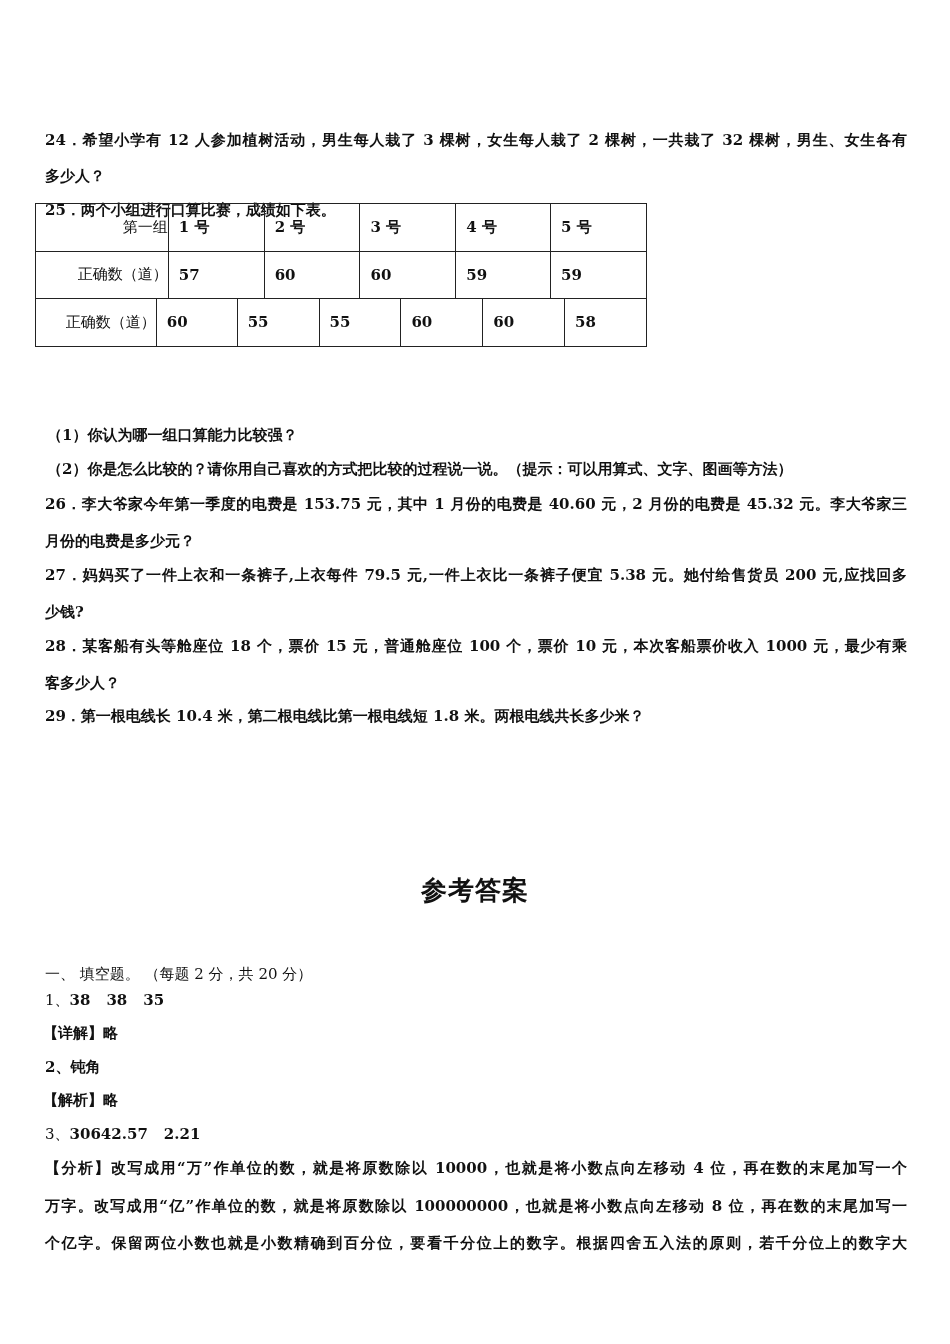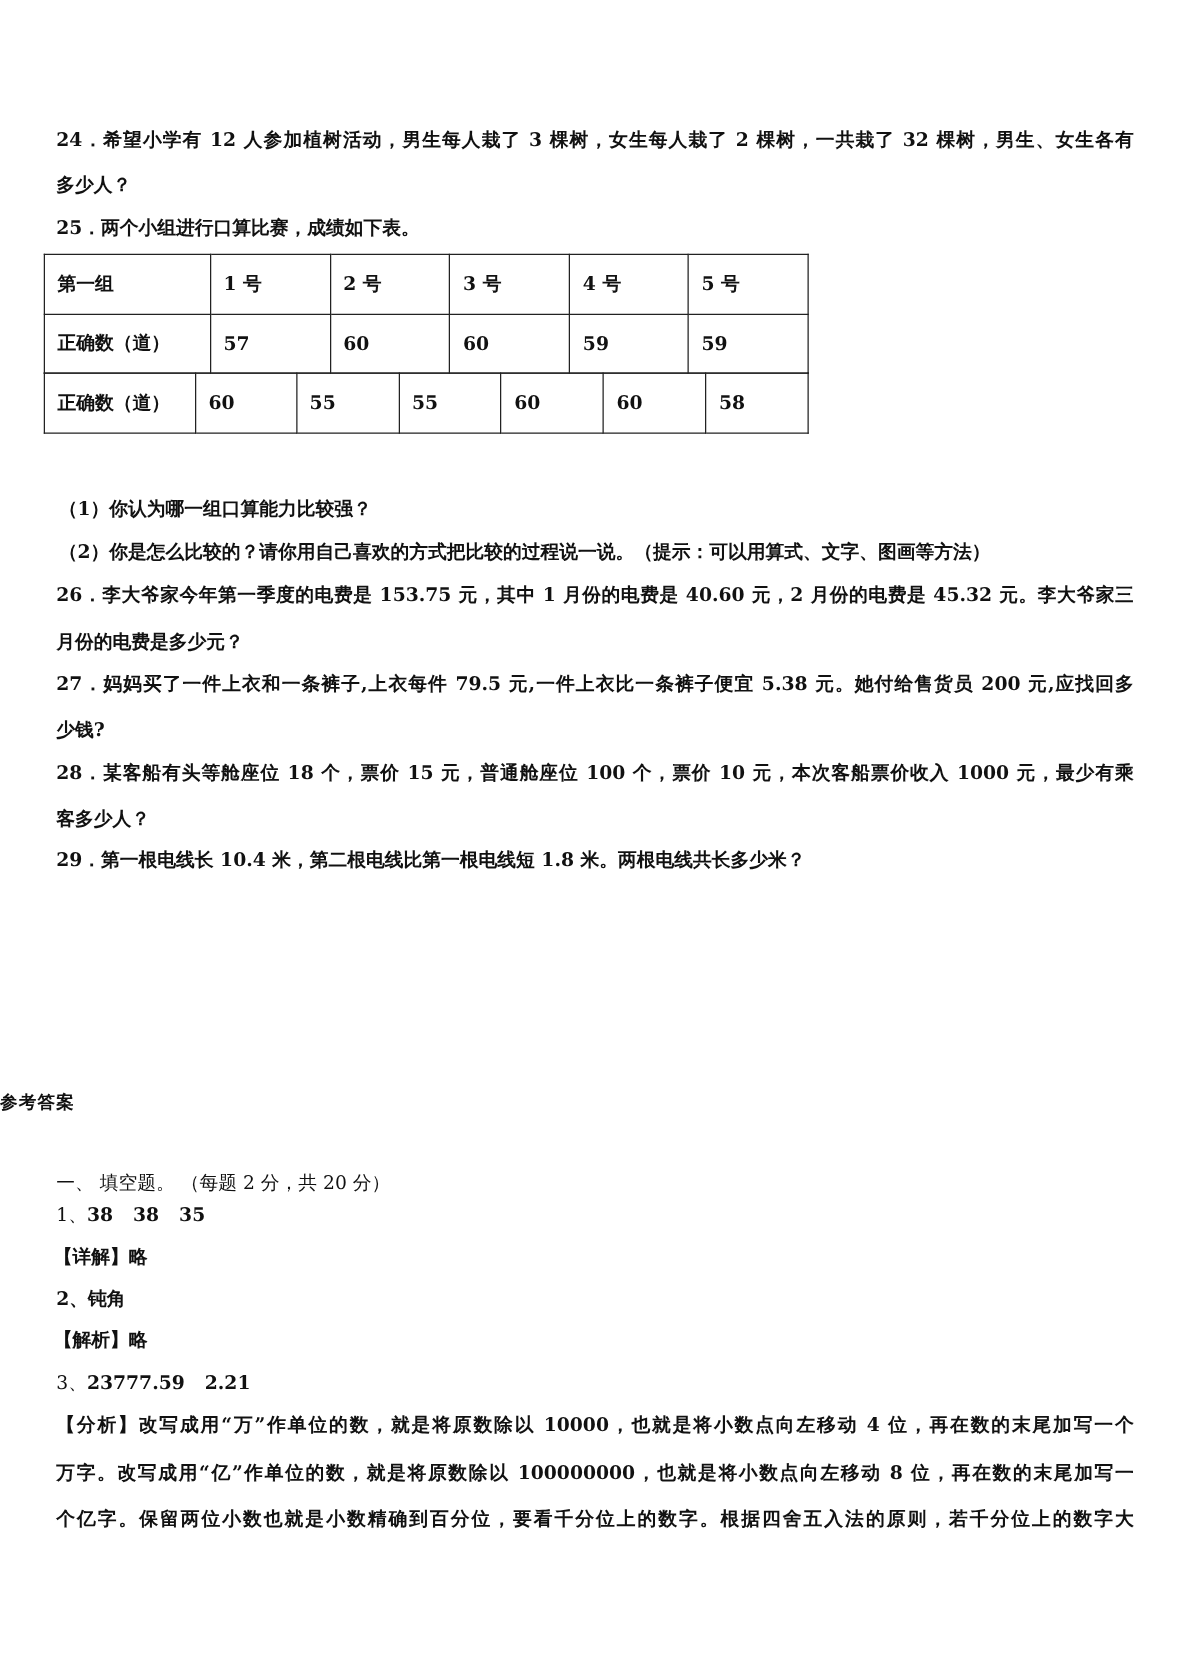--- a/index.html
+++ b/index.html
@@ -16,20 +16,21 @@
       color: #111111;
     }
     .line {
       position: absolute;
       left: 45px;
       font-size: 15px;
       font-weight: bold;
       white-space: nowrap;
       line-height: 20px;
       letter-spacing: 0px;
+      margin-top: 28px;
     }
     .line.normal { font-weight: normal; }
     .wide { width: 862px; text-align: justify; text-align-last: justify; }
     .sub { left: 47px; }
 
     table.scores {
       position: absolute;
       left: 35px;
       border-collapse: collapse;
       font-family: "DejaVu Serif", "Liberation Serif", serif;
@@ -37,34 +38,35 @@
       font-weight: bold;
       color: #111;
     }
     table.scores td {
       border: 1.5px solid #222;
       height: 45px;
       padding: 0 0 0 10px;
       vertical-align: middle;
       box-sizing: border-box;
     }
-    table.scores td.label { font-weight: bold; }
+    table.scores td.label { font-weight: normal; text-align: right; }
     #t1 { top: 203px; width: 612px; }
     #t2 { top: 298px; width: 612px; }
     #t1 td { height: 47.5px; }
     #t2 td { height: 47.5px; }
 
     .heading {
       position: absolute;
       left: 0;
       width: 950px;
       top: 873px;
+      text-align: center;
       font-family: "DejaVu Sans", "Liberation Sans", sans-serif;
       font-weight: bold;
-      font-size: 14px;
+      font-size: 26px;
       letter-spacing: 1px;
     }
     .gap { display: inline-block; width: 16px; }
   </style>
 </head>
 <body>
 
 <div class="line wide" style="top:102px;">24．希望小学有 12 人参加植树活动，男生每人栽了 3 棵树，女生每人栽了 2 棵树，一共栽了 32 棵树，男生、女生各有</div>
 <div class="line" style="top:138px;">多少人？</div>
 
@@ -144,18 +146,18 @@
   <span class="normal" style="font-weight:normal">1、</span><span>38</span><span class="gap"></span><span>38</span><span class="gap"></span><span>35</span>
 </div>
 
 <div class="line" style="top:995px; left:43px;">【详解】略</div>
 
 <div class="line" style="top:1029px;">2、钝角</div>
 
 <div class="line" style="top:1062px; left:43px;">【解析】略</div>
 
 <div class="line" style="top:1096px;">
-  <span style="font-weight:normal">3、</span><span>23777.59</span><span class="gap"></span><span>2.21</span>
+  <span style="font-weight:normal">3、</span><span>30642.57</span><span class="gap"></span><span>2.21</span>
 </div>
 
 <div class="line wide" style="top:1130px;">【分析】改写成用“万”作单位的数，就是将原数除以 10000，也就是将小数点向左移动 4 位，再在数的末尾加写一个</div>
 <div class="line wide" style="top:1168px;">万字。改写成用“亿”作单位的数，就是将原数除以 100000000，也就是将小数点向左移动 8 位，再在数的末尾加写一</div>
 <div class="line wide" style="top:1205px;">个亿字。保留两位小数也就是小数精确到百分位，要看千分位上的数字。根据四舍五入法的原则，若千分位上的数字大</div>
 
 </body></html>

